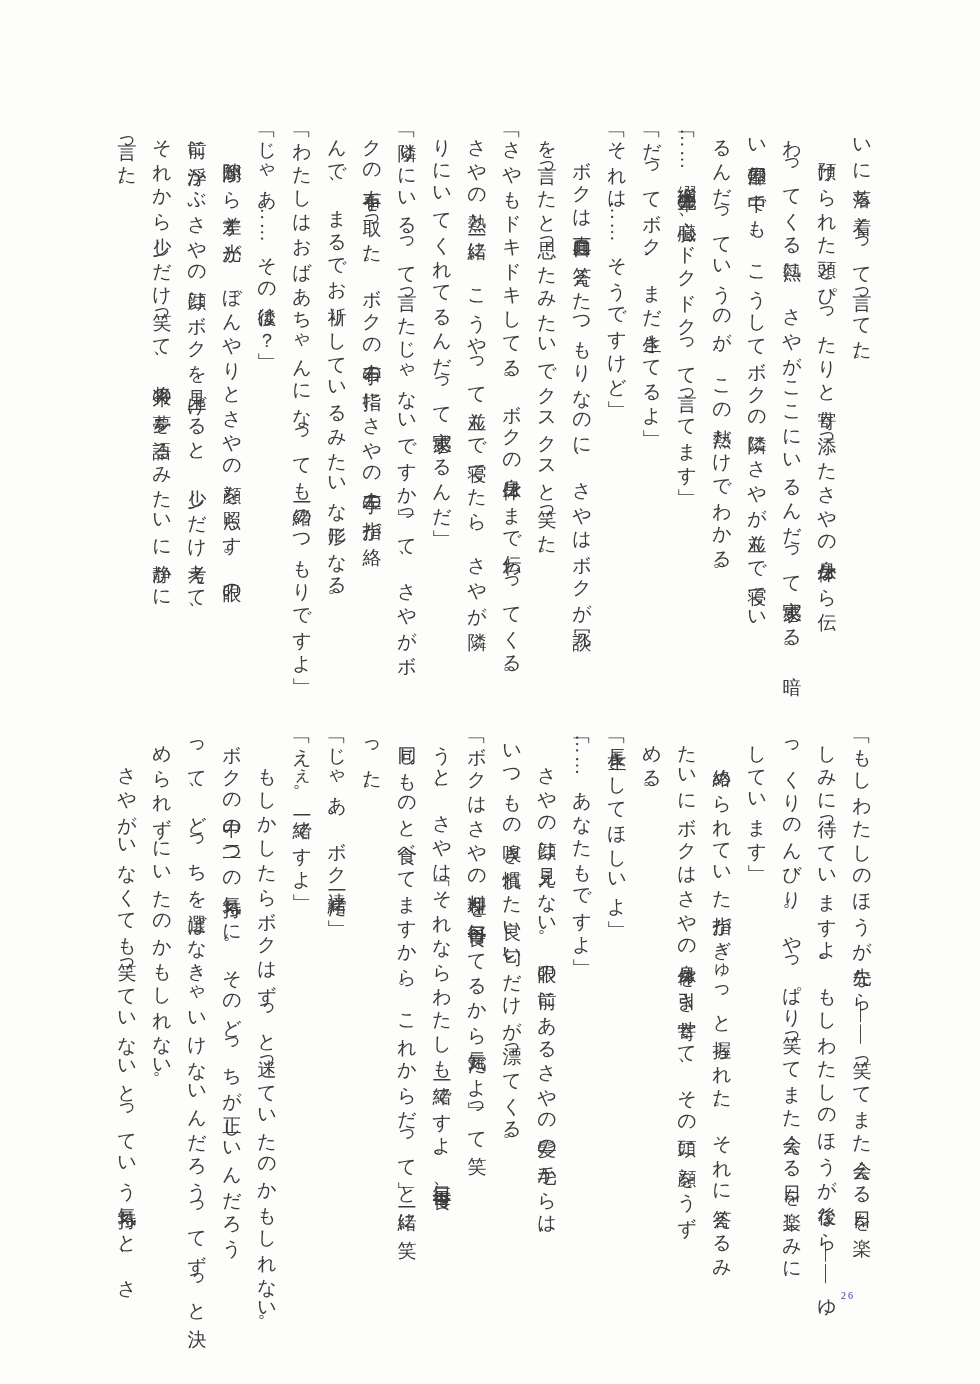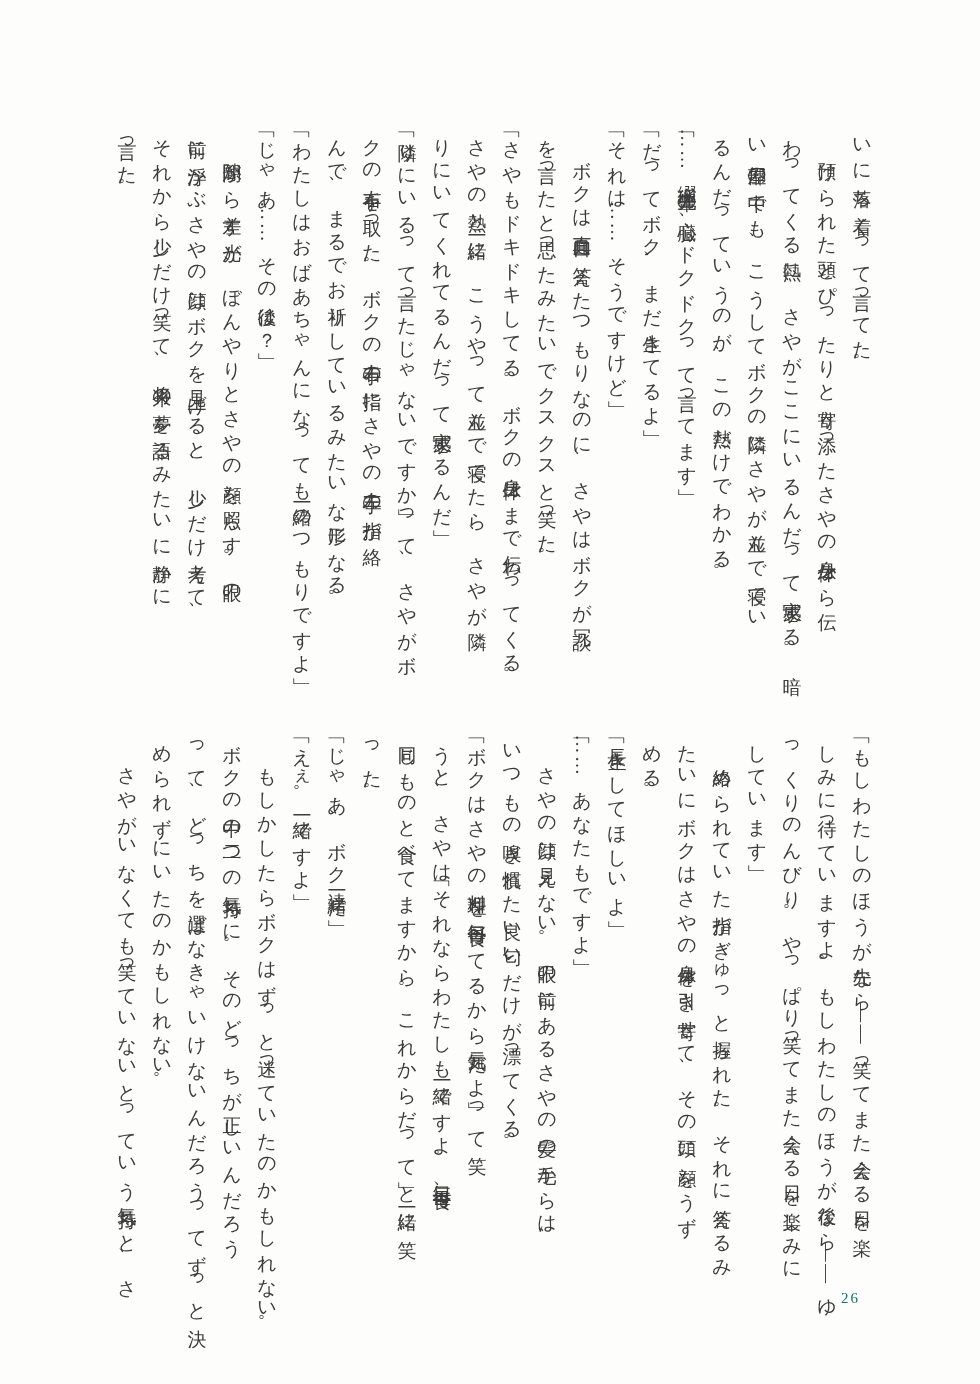--- a/index.html
+++ b/index.html
@@ -37,23 +37,23 @@
   .line {
     white-space: nowrap;
   }
   .line.indent {
     text-indent: 21.5px;
   }
   .pageno {
     position: absolute;
     left: 841px;
     top: 1290px;
-    font-size: 15px;
+    font-size: 10px;
     letter-spacing: 2px;
-    color: #0f766e;
+    color: #4c1d95;
     writing-mode: horizontal-tb;
   }
 </style>
 </head>
 <body>
 
 <div class="page">
   <div class="vblock top">
       <div class="line">いに落ち着くって言ってた。</div>
       <div class="line indent">預けられた頭とぴったりと寄り添ったさやの身体から伝</div>

